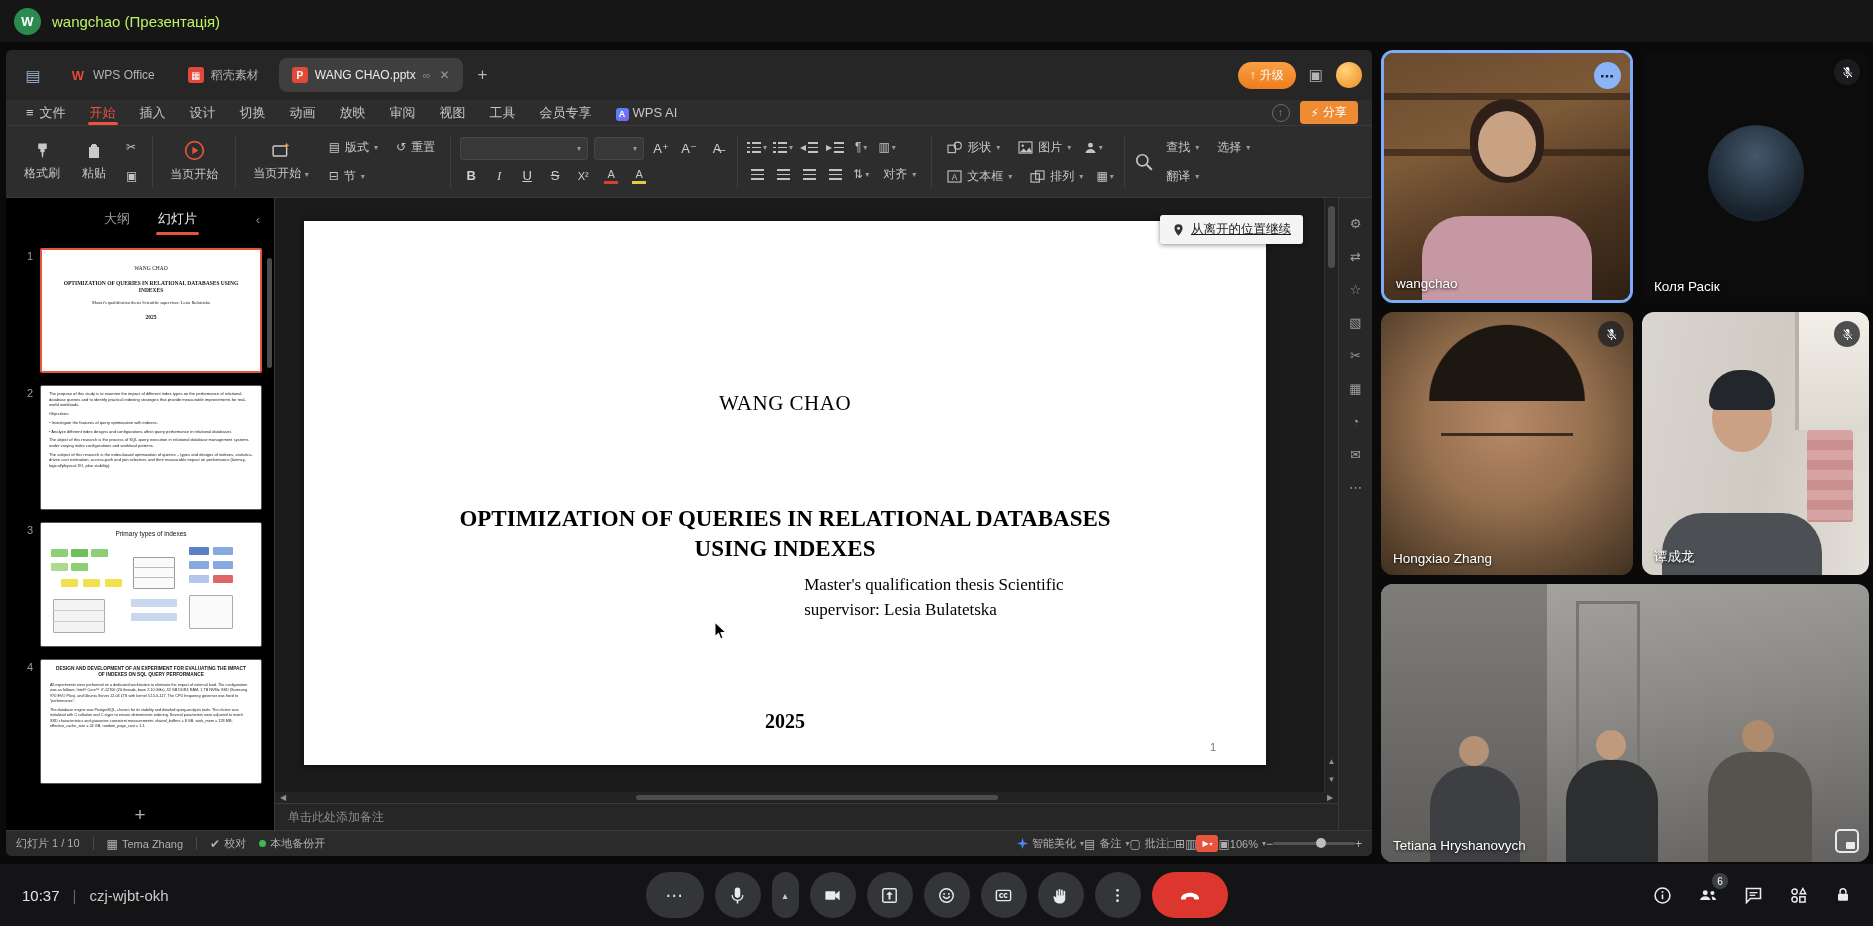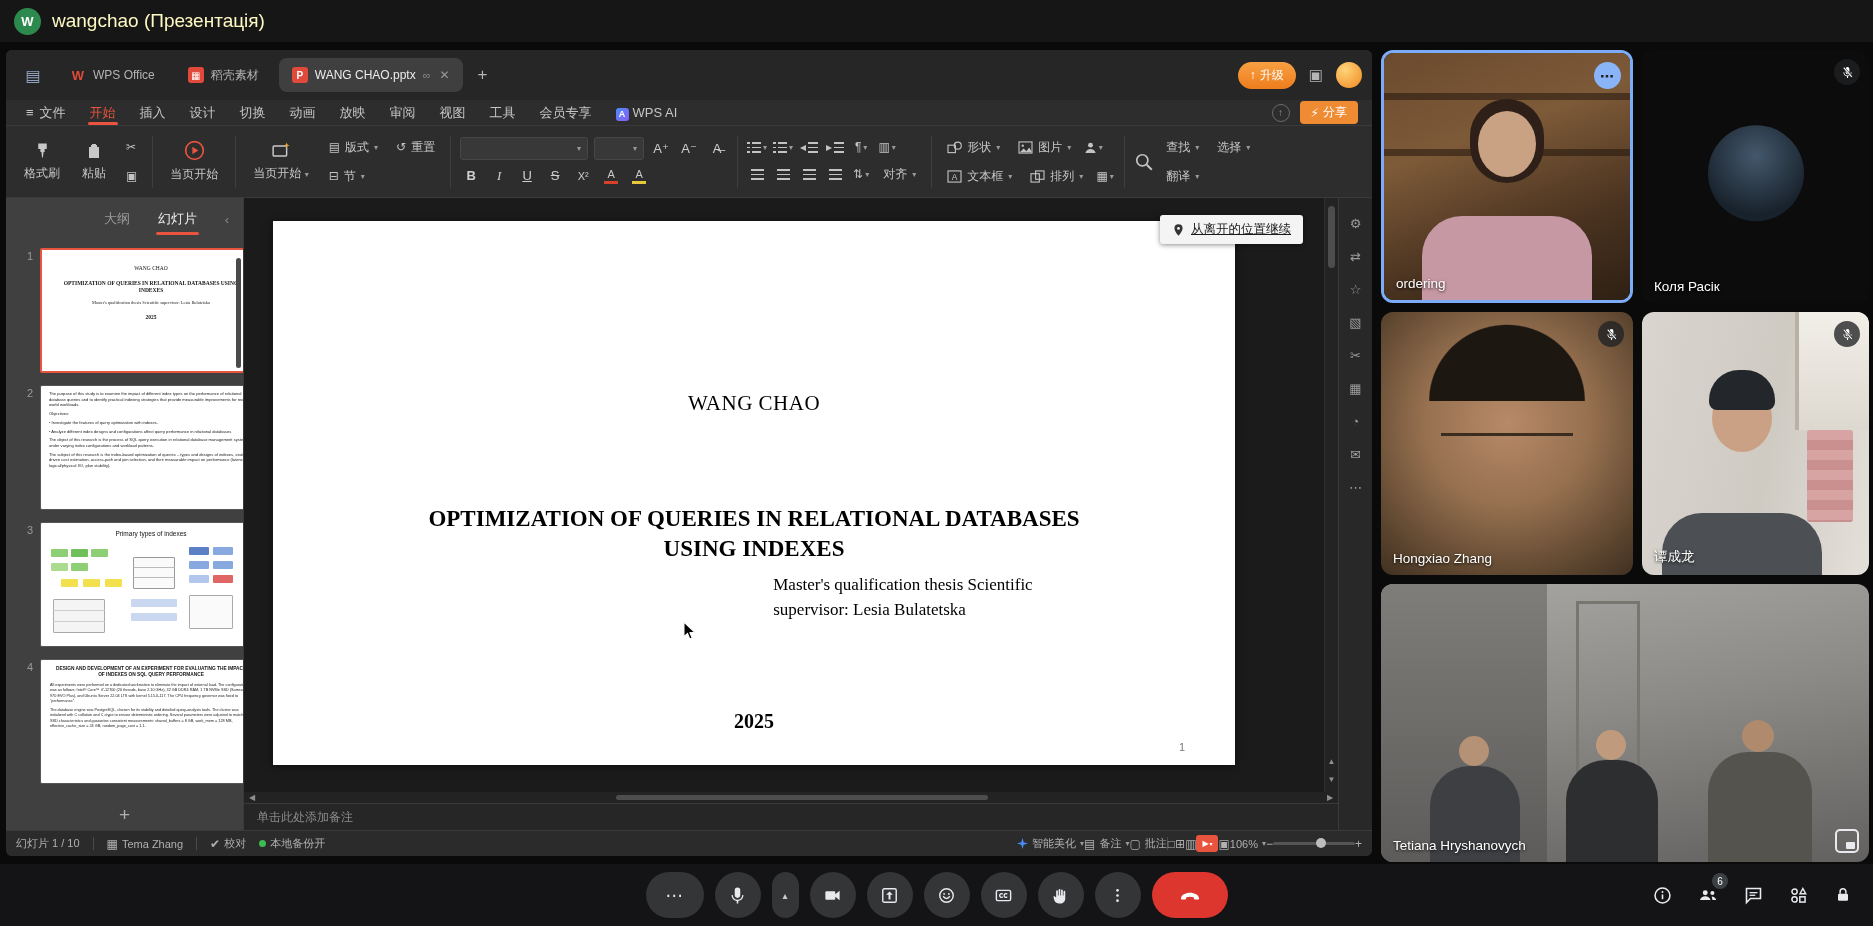--- a/index.html
+++ b/index.html
@@ -5,21 +5,21 @@
   * { margin:0; padding:0; box-sizing:border-box; }
   html,body { width:1873px; height:926px; overflow:hidden; background:#0a0a0a;
     font-family:"Liberation Sans","DejaVu Sans",sans-serif; }
   #app { position:relative; width:1873px; height:926px; background:#0a0a0a; }
 
   
   #topbar { position:absolute; left:0; top:0; right:0; height:42px; background:#161616;
     display:flex; align-items:center; padding:0 14px; gap:11px; }
   .share-avatar { width:27px; height:27px; border-radius:50%; background:#2d8a4e; color:#fff;
     font-size:13px; font-weight:bold; display:flex; align-items:center; justify-content:center; }
-  .share-title { color:#fef9c3; font-size:19px; }
+  .share-title { color:#bef264; font-size:15px; }
 
   
   #stage { position:absolute; left:0; top:42px; width:1873px; height:822px; background:#0a0a0a; }
 
   
   #wps { position:absolute; left:6px; top:8px; width:1366px; height:806px; background:#2d2d2d;
     border-radius:6px; overflow:hidden; display:flex; flex-direction:column; color:#c8c8c8; font-size:12px; }
   .wps-tabbar { height:50px; background:#262626; display:flex; align-items:center; padding:0 10px; gap:7px; flex:none; }
   .home-btn { width:34px; height:28px; border-radius:6px; display:flex; align-items:center; justify-content:center; color:#8fa3bd; font-size:16px; }
   .wps-tab { display:flex; align-items:center; gap:7px; height:34px; padding:0 13px; border-radius:8px; color:#b3b3b3; font-size:12px; white-space:nowrap; }
@@ -60,21 +60,21 @@
   .fmt-b { width:22px; height:22px; display:flex; align-items:center; justify-content:center; border-radius:3px; color:#cfcfcf; font-size:13px; }
   .fmt-stack { display:flex; flex-direction:column; align-items:center; width:22px; }
   .fmt-stack .bar { width:14px; height:3px; margin-top:1px; }
   .bars { width:13px; height:11px; background:repeating-linear-gradient(to bottom,#c3c3c3 0 1.7px,transparent 1.7px 4.7px); }
   .bars.narrow { width:10px; }
   .dots-col { width:3px; height:11px; background:repeating-linear-gradient(to bottom,#c3c3c3 0 1.7px,transparent 1.7px 4.7px); }
   .icn-box { width:20px; height:20px; display:flex; align-items:center; justify-content:center; gap:2px; border-radius:3px; }
   .glyph { color:#c3c3c3; font-size:12px; }
 
   .wps-content { flex:1; display:flex; min-height:0; }
-  .left-panel { width:238px; background:#404040; border-right:1px solid #3a3a3a; display:flex; flex-direction:column; position:relative; flex:none; }
+  .left-panel { width:269px; background:#000000; border-right:1px solid #3a3a3a; display:flex; flex-direction:column; position:relative; flex:none; }
   .panel-hd { height:42px; display:flex; align-items:center; gap:24px; padding-left:96px; font-size:13px; position:relative; flex:none; }
   .panel-tab { color:#9a9a9a; position:relative; padding:4px 2px; }
   .panel-tab.active { color:#ededed; }
   .panel-tab.active::after { content:""; position:absolute; left:0; right:0; bottom:-3px; height:3px; background:#e8543e; border-radius:2px; }
   .panel-collapse { position:absolute; right:14px; color:#8a8a8a; font-size:13px; }
   .thumbs { flex:1; display:flex; flex-direction:column; gap:12px; padding-top:8px; overflow:hidden; }
   .thumb-row { display:flex; gap:7px; padding-left:12px; }
   .thumb-num { width:15px; font-size:11px; color:#9a9a9a; text-align:right; padding-top:2px; flex:none; }
   .thumb { width:222px; height:125px; background:#fff; border:1px solid #565656; border-radius:2px; position:relative; overflow:hidden; color:#141414; flex:none; }
   .thumb.selected { border:2px solid #e8543e; }
@@ -657,21 +657,21 @@
 
       <div class="tile speaking">
         <div class="vid bg-wang">
           <div class="shelf" style="top:40px"></div>
           <div class="shelf" style="top:96px"></div>
           <div class="head" style="left:50%;top:46px;transform:translateX(-50%);width:74px;height:84px;background:#2e2018;border-radius:42px;"></div>
           <div class="head" style="left:50%;top:58px;transform:translateX(-50%);width:58px;height:66px;background:#c9a183;"></div>
           <div class="body-sh" style="left:50%;bottom:0;transform:translateX(-50%);width:170px;height:84px;background:#c698a4;"></div>
         </div>
         <div class="tile-menu">⋯</div>
-        <span class="name">ordering</span>
+        <span class="name">wangchao</span>
       </div>
 
       <div class="tile">
         <div class="vid bg-kolya">
           <div class="kolya-av"></div>
         </div>
         <div class="mute-ind">
           <svg width="13" height="13" viewBox="0 0 24 24">
             <path fill="#fff" d="M12 15a3.5 3.5 0 0 0 3.5-3.5v-6a3.5 3.5 0 0 0-7 0v6A3.5 3.5 0 0 0 12 15zm6-3.5a6 6 0 0 1-12 0H4.5a7.5 7.5 0 0 0 6.5 7.43V22h2v-3.07a7.5 7.5 0 0 0 6.5-7.43H18z"></path>
             <line x1="5" y1="3" x2="20" y2="20" stroke="#202124" stroke-width="4"></line>
@@ -725,20 +725,25 @@
           <div class="head" style="left:74%;bottom:110px;width:32px;height:32px;background:#b08a6c;"></div>
           <div class="body-sh" style="left:67%;bottom:0;width:104px;height:110px;background:#55534e;"></div>
         </div>
         <div class="pip-btn"></div>
         <span class="name">Tetiana Hryshanovych</span>
       </div>
     </aside>
   </main>
 
   <footer id="controlbar">
+    <div class="cb-left">
+      <span>10:37</span>
+      <span class="cb-div">|</span>
+      <span class="cb-code">czj-wjbt-okh</span>
+    </div>
 
     <div class="cb-center">
       <div class="cbtn wide">⋯</div>
       <div class="cbtn">
         <svg width="19" height="19" viewBox="0 0 24 24">
           <path fill="#e8eaed" d="M12 15a3.5 3.5 0 0 0 3.5-3.5v-6a3.5 3.5 0 0 0-7 0v6A3.5 3.5 0 0 0 12 15zm6-3.5a6 6 0 0 1-12 0H4.5a7.5 7.5 0 0 0 6.5 7.43V22h2v-3.07a7.5 7.5 0 0 0 6.5-7.43H18z"></path>
           </svg>
       </div>
       <div class="cbtn chev">▴</div>
       <div class="cbtn">

